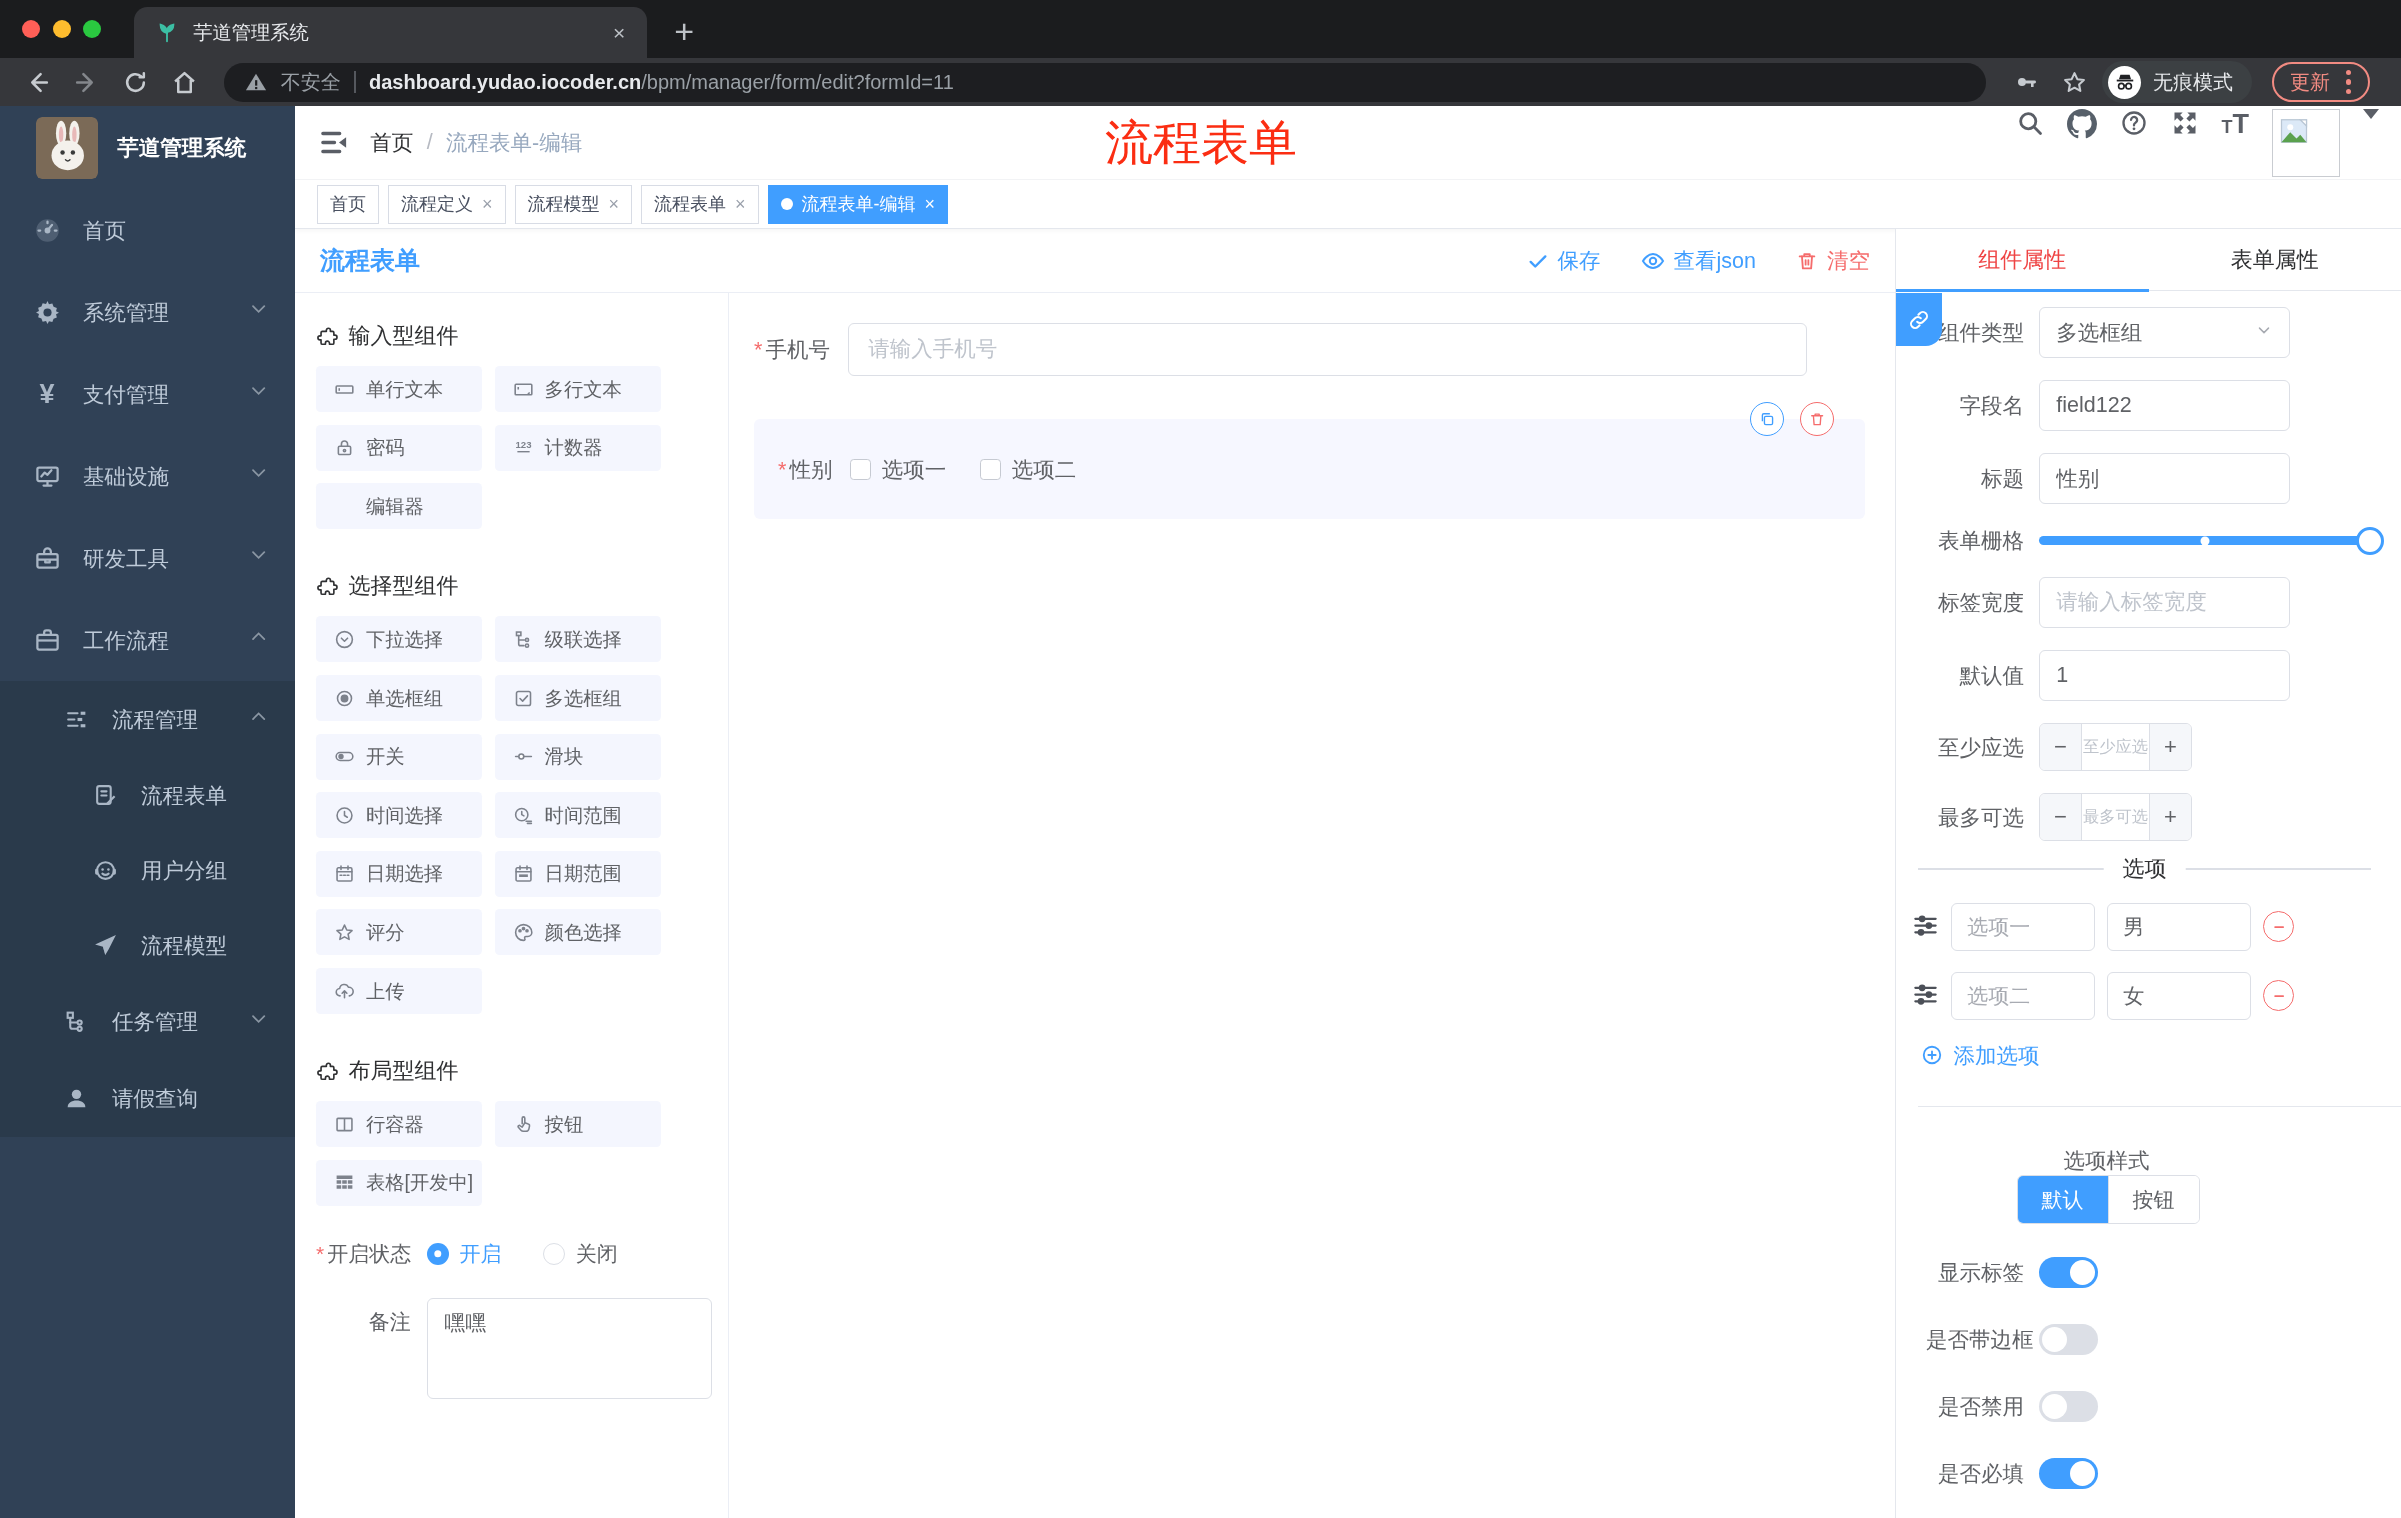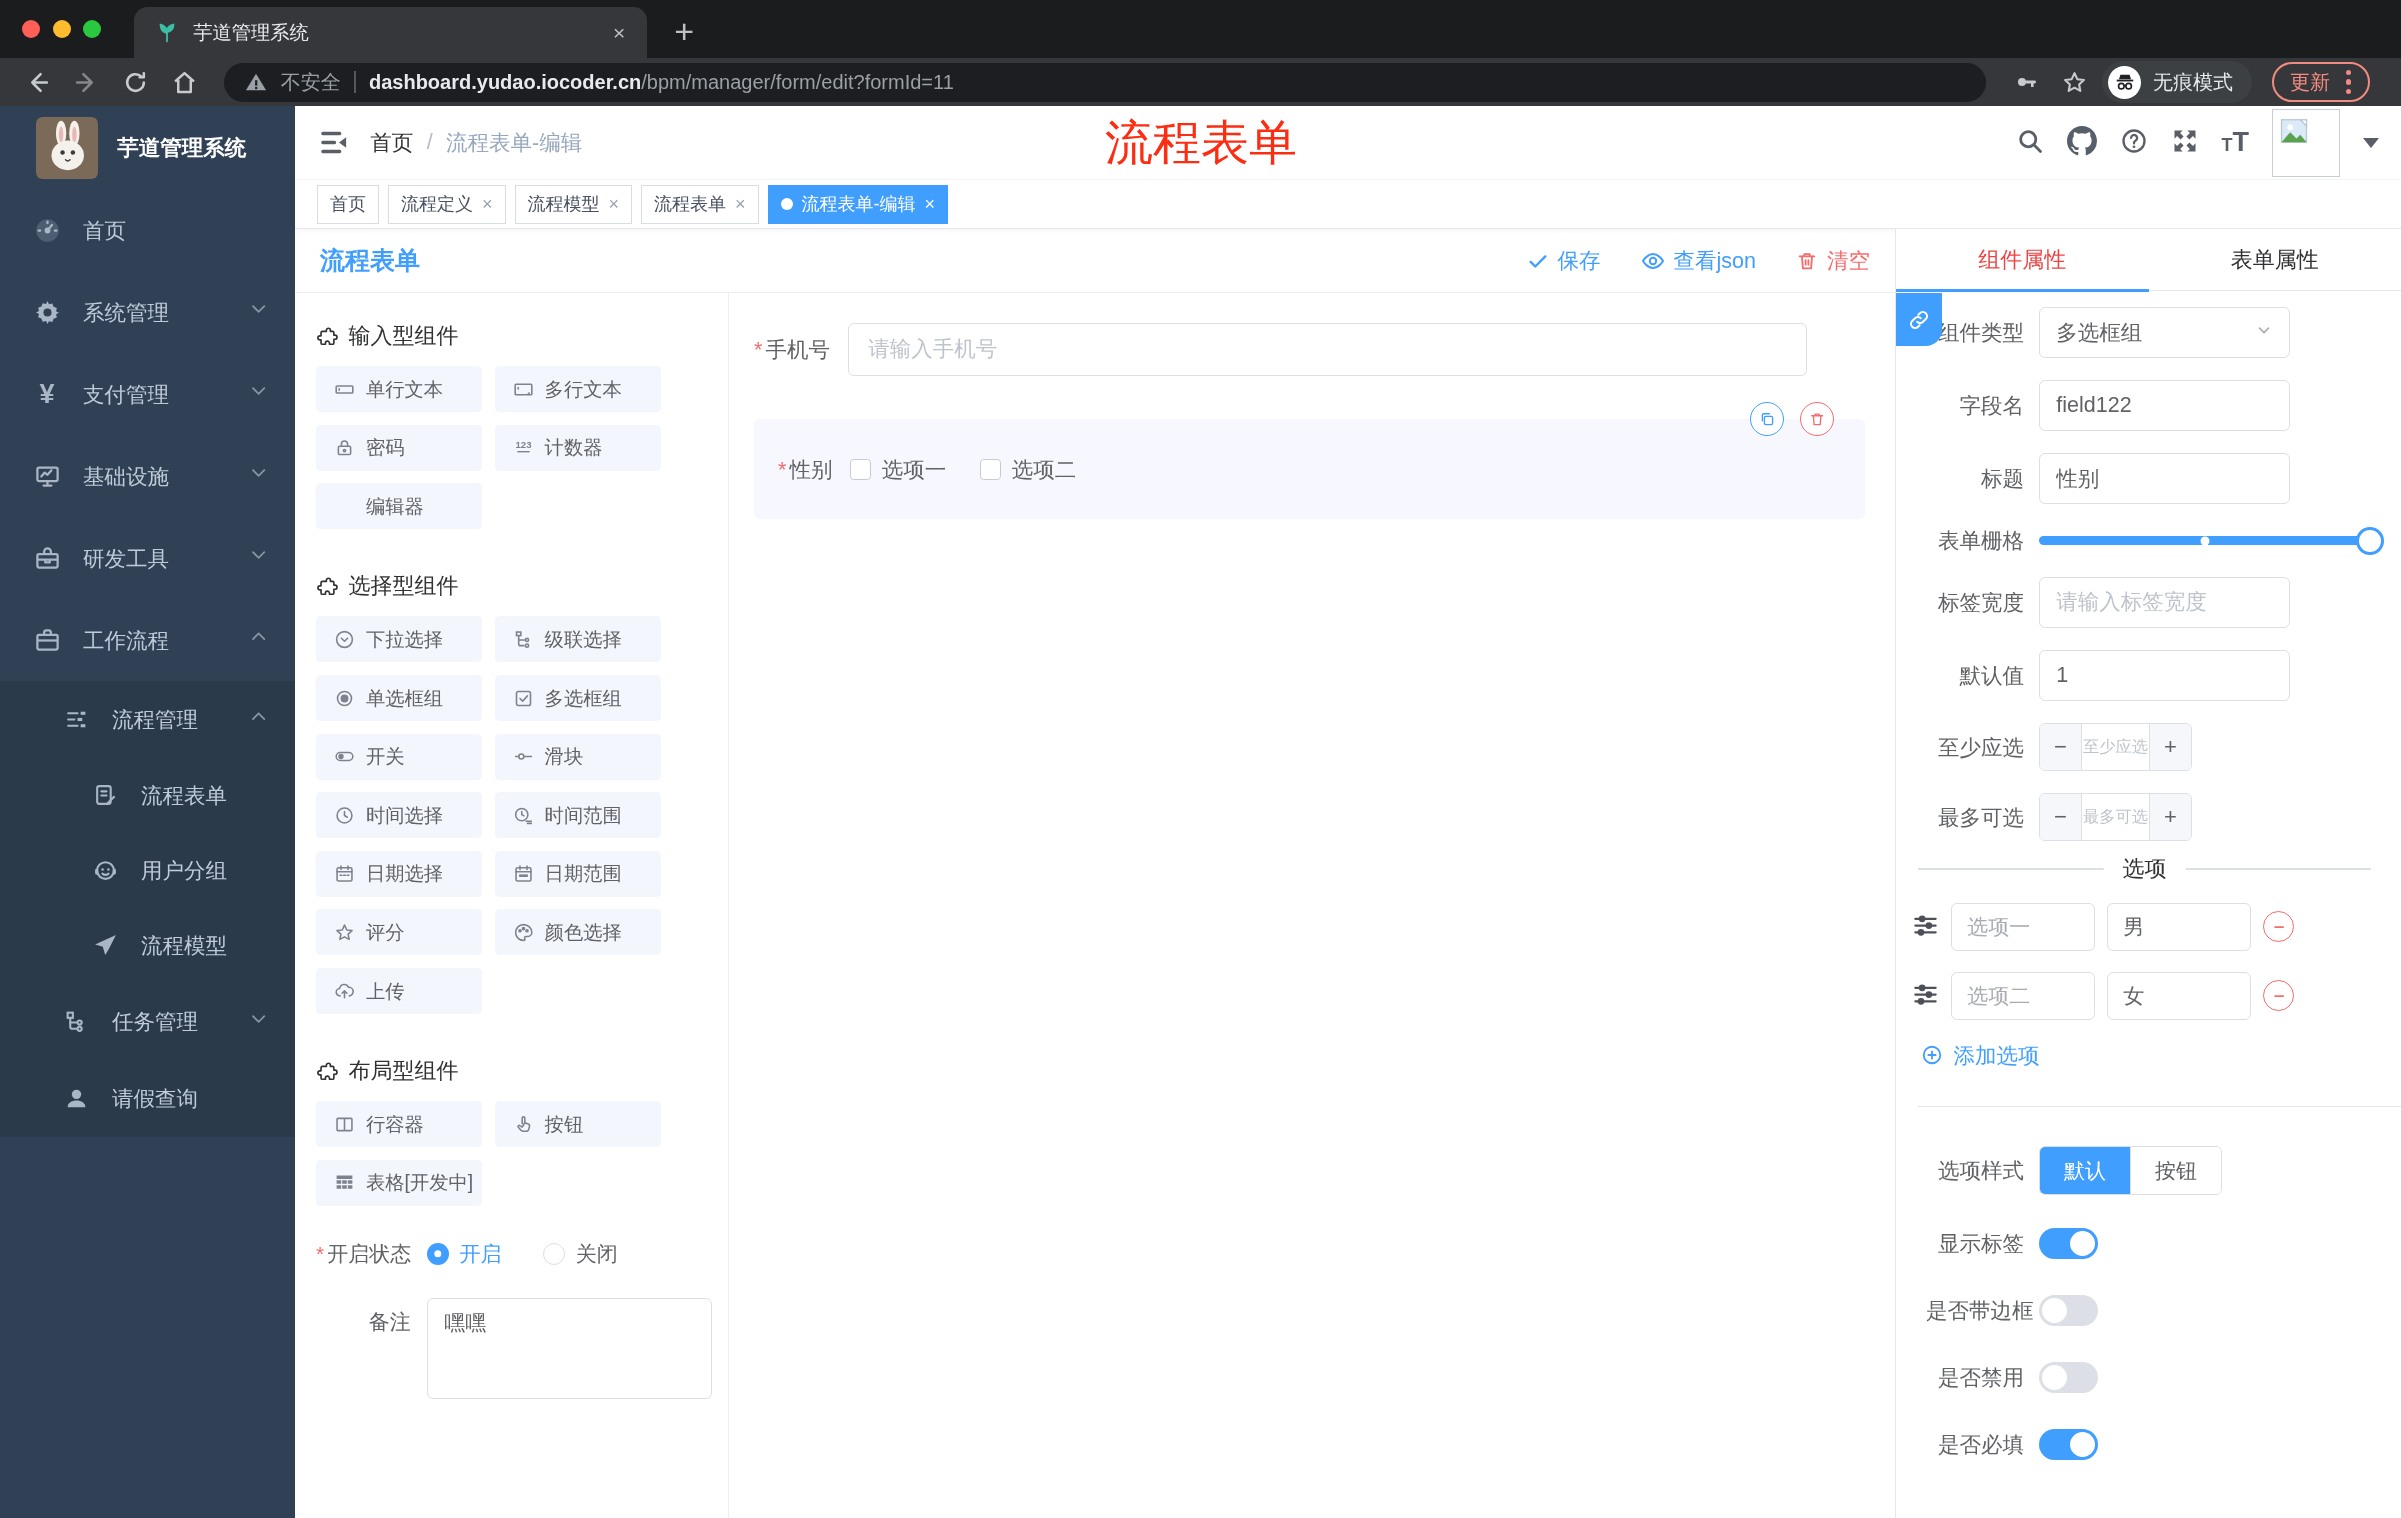--- a/index.html
+++ b/index.html
@@ -43,21 +43,21 @@
   .mi.l3 { height:75px; padding-left:91px; }
 
   .main { flex:1; display:flex; flex-direction:column; min-width:0; }
   .navbar { height:74px; background:#fff; display:flex; align-items:center; padding:0 22px; position:relative; border-bottom:0.7px solid #f2f3f5; }
   .hamburger { width:34px; height:34px; color:#5a5e66; display:flex; align-items:center; justify-content:center; margin-right:19.3px; }
   .crumb { display:flex; align-items:center; gap:13.4px; font-size:21.5px; }
   .crumb-home { color:#303133; }
   .crumb-sep { color:#b6bac2; }
   .crumb-cur { color:#97a8be; }
   .annotation { position:absolute; left:906px; top:50%; transform:translate(-50%,-50%); color:#fb2d12; font-size:48px; font-weight:500; white-space:nowrap; }
-  .nav-right { margin-left:auto; display:flex; align-items:center; gap:23px; color:#5a5e66; }
+  .nav-right { margin-left:auto; display:flex; gap:23px; color:#5a5e66; }
   .tT { font-weight:bold; color:#5a5e66; font-size:27px; }
   .tT .small { font-size:18px; }
   .avatar-box { width:68px; height:68px; border:1.5px solid #c9ccd1; background:#fff; padding:6px; display:flex; }
   .caret-down { width:0; height:0; border-left:8.2px solid transparent; border-right:8.2px solid transparent; border-top:10.4px solid #5a5e66; }
 
   .tagsbar { height:49px; background:#fff; border-bottom:1.5px solid #e4e7ed; box-shadow:0 1.5px 4.5px rgba(0,0,0,.04); display:flex; align-items:center; gap:9px; padding:0 22px; flex:none; }
   .tag { height:39px; border:1.5px solid #d8dce5; background:#fff; color:#495060; font-size:18px; display:flex; align-items:center; gap:9px; padding:0 12px; cursor:pointer; }
   .tag .x { color:#9aa0ab; font-size:18px; }
   .tag.active { background:#409eff; border-color:#409eff; color:#fff; }
   .tag.active .x { color:#fff; }
@@ -139,21 +139,21 @@
   .oinput { width:144px; height:48px; border:1.5px solid #dcdfe6; border-radius:6px; padding:0 15px; font-size:21px; background:#fff; outline:none; }
   .oinput.lab { color:#a8abb2; }
   .oinput.val { color:#606266; }
   .remove-btn { width:31px; height:31px; border-radius:50%; border:1.5px solid #f56c6c; color:#f56c6c; background:#fff; display:flex; align-items:center; justify-content:center; cursor:pointer; }
   .add-opt { display:flex; align-items:center; gap:10.4px; color:#409eff; font-size:21.5px; margin:4.5px 0 0 25px; cursor:pointer; }
   .divider2 { height:1.5px; background:#e4e7ed; margin:36px 0 39px 22px; }
   .seg { display:flex; border:1.5px solid #dcdfe6; border-radius:6px; overflow:hidden; height:49px; }
   .seg-item { padding:0 24px; display:flex; align-items:center; font-size:21px; color:#606266; background:#fff; cursor:pointer; }
   .seg-item.active { background:#409eff; color:#fff; }
   .seg-item + .seg-item { border-left:1.5px solid #dcdfe6; }
-  .seg-row { margin-bottom:33px; }
+  .seg-row { margin-bottom:33px;flex-direction:column; }
   .toggle-row { margin-bottom:36px;align-items:center; }
   .toggle { width:59px; height:31px; border-radius:15.6px; position:relative; cursor:pointer; }
   .toggle.on { background:#409eff; }
   .toggle.off { background:#dcdfe6; }
   .knob { position:absolute; top:3px; width:25px; height:25px; border-radius:50%; background:#fff; }
   .toggle.on .knob { right:3px; } .toggle.off .knob { left:3px; }
 </style>
 </head>
 <body>
 

